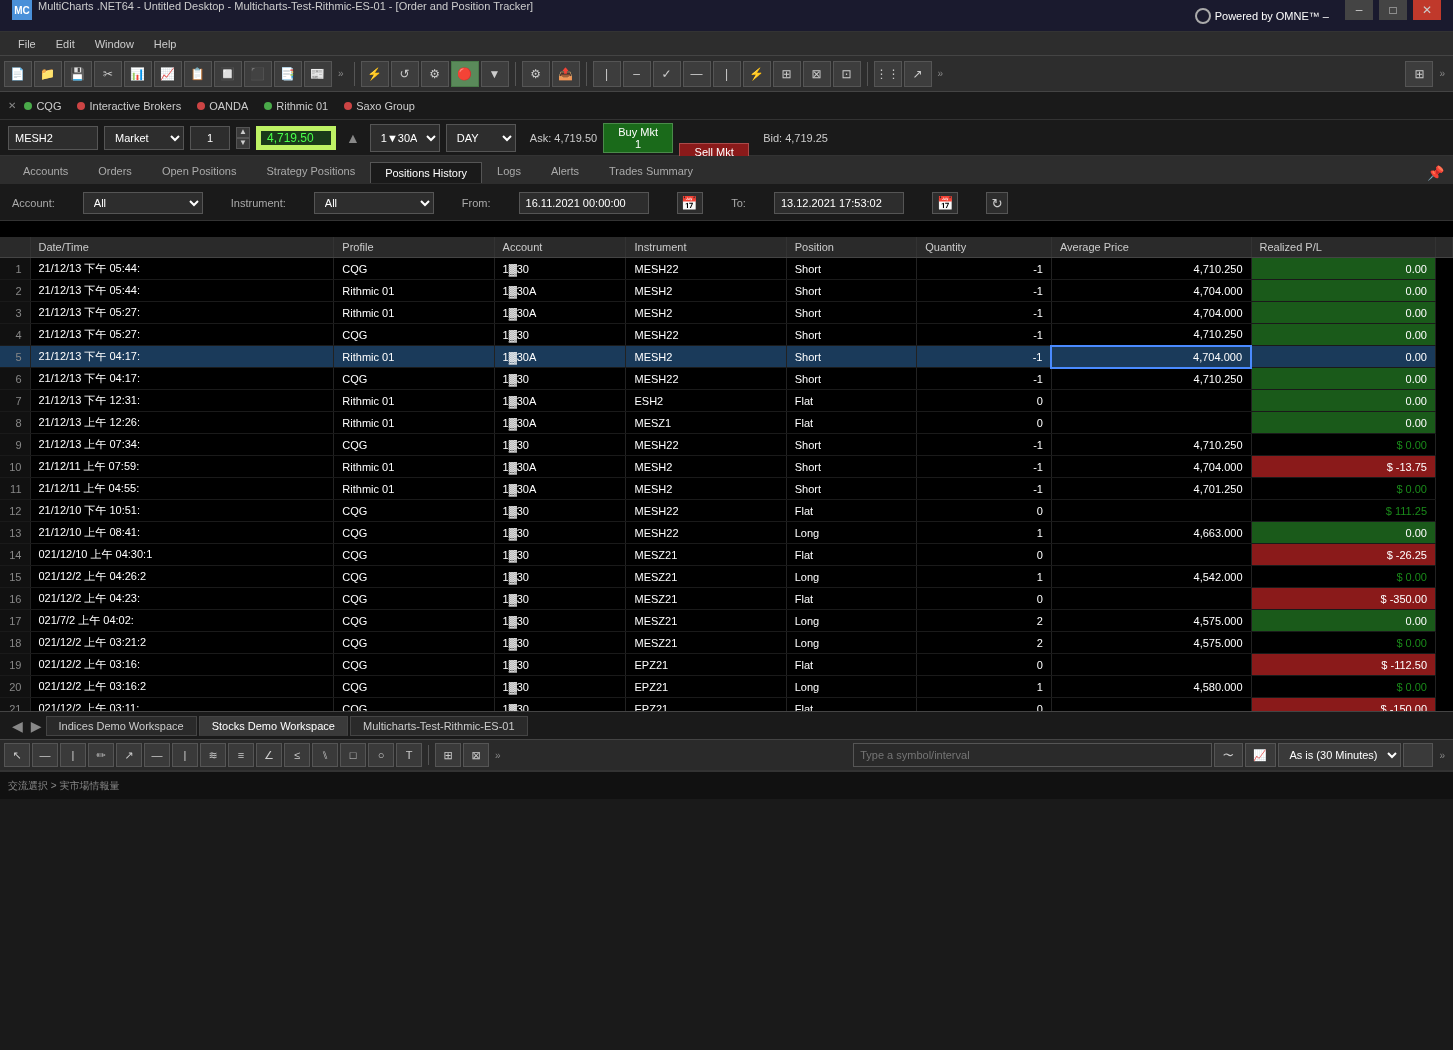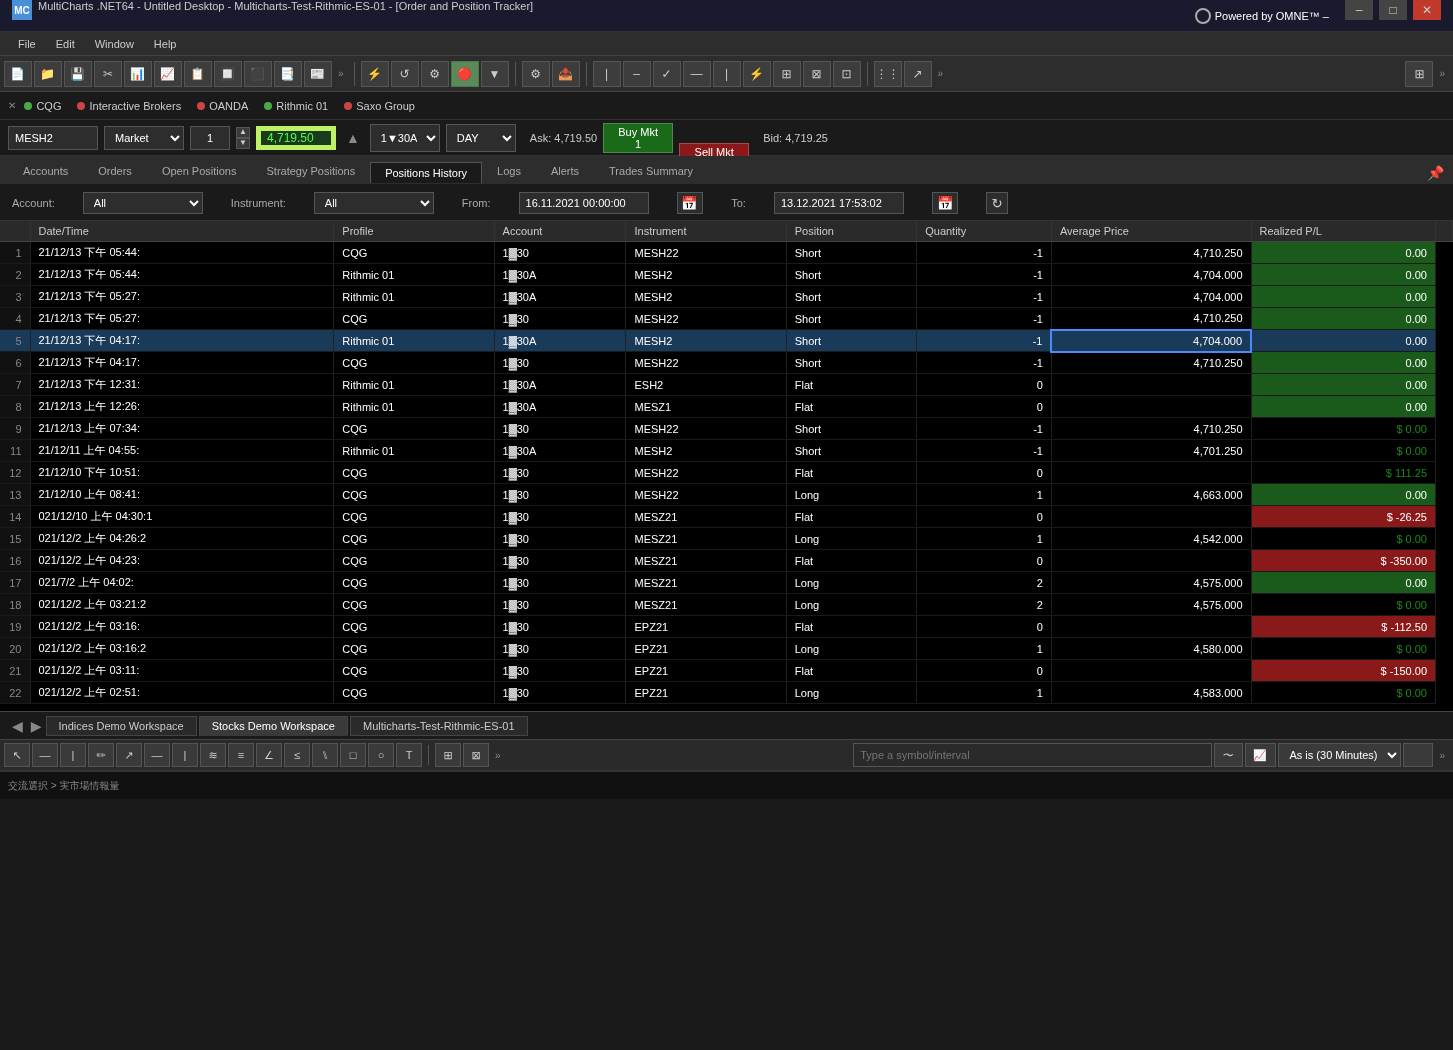--- a/index.html
+++ b/index.html
@@ -46,21 +46,21 @@
     
     .tabbar { background: #2d2d2d; height: 30px; display: flex; align-items: flex-end; padding: 3px 8px; border-bottom: 2px solid #1a1a1a; position: relative; }
     .tab { padding: 4px 14px; font-size: 11px; cursor: pointer; color: #aaa; border: 1px solid transparent; border-bottom: none; position: relative; }
     .tab.active { background: #1a1a1a; color: #fff; border-color: #555; border-bottom-color: #1a1a1a; margin-bottom: -2px; }
 
     
     .filterbar { background: #1a1a1a; padding: 6px 12px; display: flex; align-items: center; gap: 28px; border-bottom: 1px solid #333; }
     .filter-label { color: #aaa; font-size: 11px; }
     .filter-select { background: #2d2d2d; border: 1px solid #555; color: #fff; padding: 2px 6px; height: 22px; font-size: 11px; min-width: 120px; }
     .date-input { background: #2d2d2d; border: 1px solid #555; color: #fff; padding: 2px 6px; height: 22px; font-size: 11px; width: 130px; }
-    table { width: 100%; border-collapse: collapse; }
+    table { width: 100%; border-collapse: collapse; margin-top: 16px; }
     th { background: #2a2a2a; color: #cccccc; padding: 4px 8px; text-align: left; font-size: 11px; font-weight: normal; border-bottom: 1px solid #444; border-right: 1px solid #333; white-space: nowrap; }
     td { padding: 3px 8px; font-size: 11px; color: #fff; border-bottom: 1px solid #1a1a1a; border-right: 1px solid #222; white-space: nowrap; }
     .row-num { color: #888; text-align: right; width: 24px; background: #111; }
     .pnl-red { background: #8a1a1a; color: #ffffff; text-align: right; }
     .pnl-zero { background: #1a5a1a; color: #ffffff; text-align: right; }
     .pnl-dark { background: #000; color: #1a8a1a; text-align: right; }
     .col-num { text-align: right; }
     .selected-row td { background: #1a3a5a !important; }
     .selected-cell { border: 2px solid #4a8aff !important; background: #1a3a5a !important; }
 
@@ -355,20 +355,31 @@
           <td>21/12/13 上午 07:34:</td>
           <td>CQG</td>
           <td>1▓30</td>
           <td>MESH22</td>
           <td>Short</td>
           <td class="col-num">-1</td>
           <td class="col-num">4,710.250</td>
           <td class="pnl-dark">$ 0.00</td>
         </tr>
         <tr>
+          <td class="row-num">10</td>
+          <td>21/12/11 上午 07:59:</td>
+          <td>Rithmic 01</td>
+          <td>1▓30A</td>
+          <td>MESH2</td>
+          <td>Short</td>
+          <td class="col-num">-1</td>
+          <td class="col-num">4,704.000</td>
+          <td class="pnl-red">$ -13.75</td>
+        </tr>
+        <tr>
           <td class="row-num">11</td>
           <td>21/12/11 上午 04:55:</td>
           <td>Rithmic 01</td>
           <td>1▓30A</td>
           <td>MESH2</td>
           <td>Short</td>
           <td class="col-num">-1</td>
           <td class="col-num">4,701.250</td>
           <td class="pnl-dark">$ 0.00</td>
         </tr>

